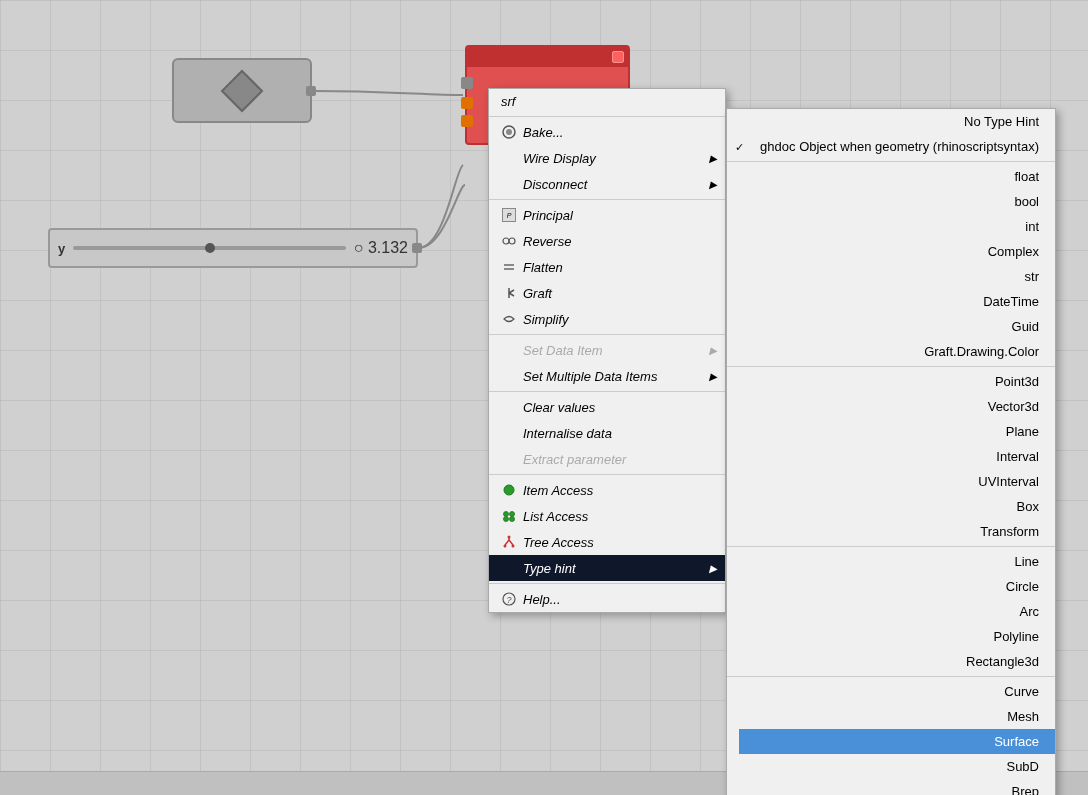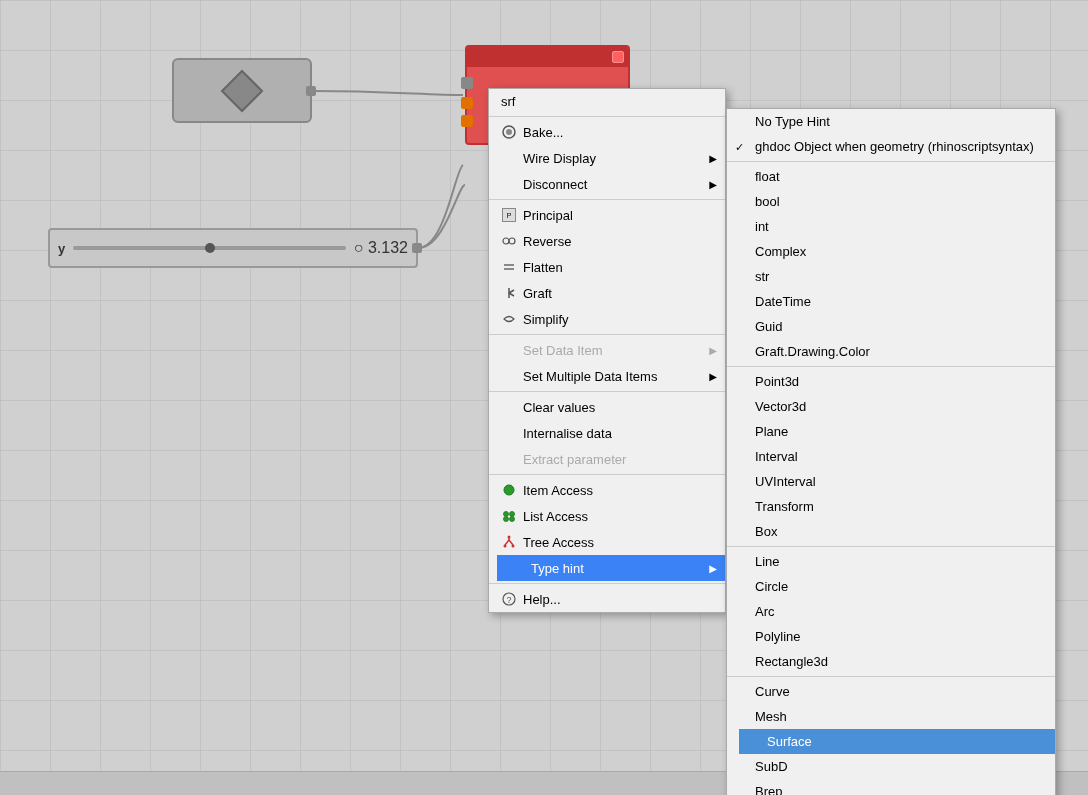--- a/index.html
+++ b/index.html
@@ -145,35 +145,35 @@
     
     .context-menu {
       position: absolute;
       top: 88px;
       left: 488px;
       width: 238px;
       background: #f0f0f0;
       border: 1px solid #aaa;
       box-shadow: 3px 3px 8px rgba(0,0,0,0.3);
       z-index: 100;
+      font-style: italic;
     }
 
     .menu-item {
       padding: 5px 12px;
       cursor: pointer;
       display: flex;
       align-items: center;
       gap: 6px;
       white-space: nowrap;
       position: relative;
     }
     .menu-item.highlighted {
-      background: #3b82f6;
+      background: #0f172a;
       color: white;
-      margin-left: 8px;
     }
     .menu-item.disabled {
       color: #aaa;
       cursor: default;
       text-align: right;
     }
     .menu-separator {
       height: 1px;
       background: #ccc;
       margin: 2px 0;
@@ -200,23 +200,24 @@
       top: 108px;
       left: 726px;
       width: 330px;
       background: #f0f0f0;
       border: 1px solid #aaa;
       box-shadow: 3px 3px 8px rgba(0,0,0,0.3);
       z-index: 101;
     }
 
     .submenu-item {
-      padding: 5px 8px 5px 28px;
+      padding: 5px 16px 5px 28px;
       cursor: pointer;
       position: relative;
+      text-align: right;
     }
     .submenu-item.highlighted {
       background: #4a90d9;
       color: white;
       margin-left: 12px;
     }
 
     
     .check-icon {
       position: absolute;
@@ -492,24 +493,24 @@
     <div class="submenu-item">
       <span>Plane</span>
     </div>
     <div class="submenu-item">
       <span>Interval</span>
     </div>
     <div class="submenu-item">
       <span>UVInterval</span>
     </div>
     <div class="submenu-item">
+      <span>Box</span>
+    </div>
+    <div class="submenu-item">
       <span>Transform</span>
-    </div>
-    <div class="submenu-item">
-      <span>Box</span>
     </div>
 
     <div style="height:1px; background:#ccc; margin:2px 0;"></div>
 
     <div class="submenu-item">
       <span>Line</span>
     </div>
     <div class="submenu-item">
       <span>Circle</span>
     </div>

